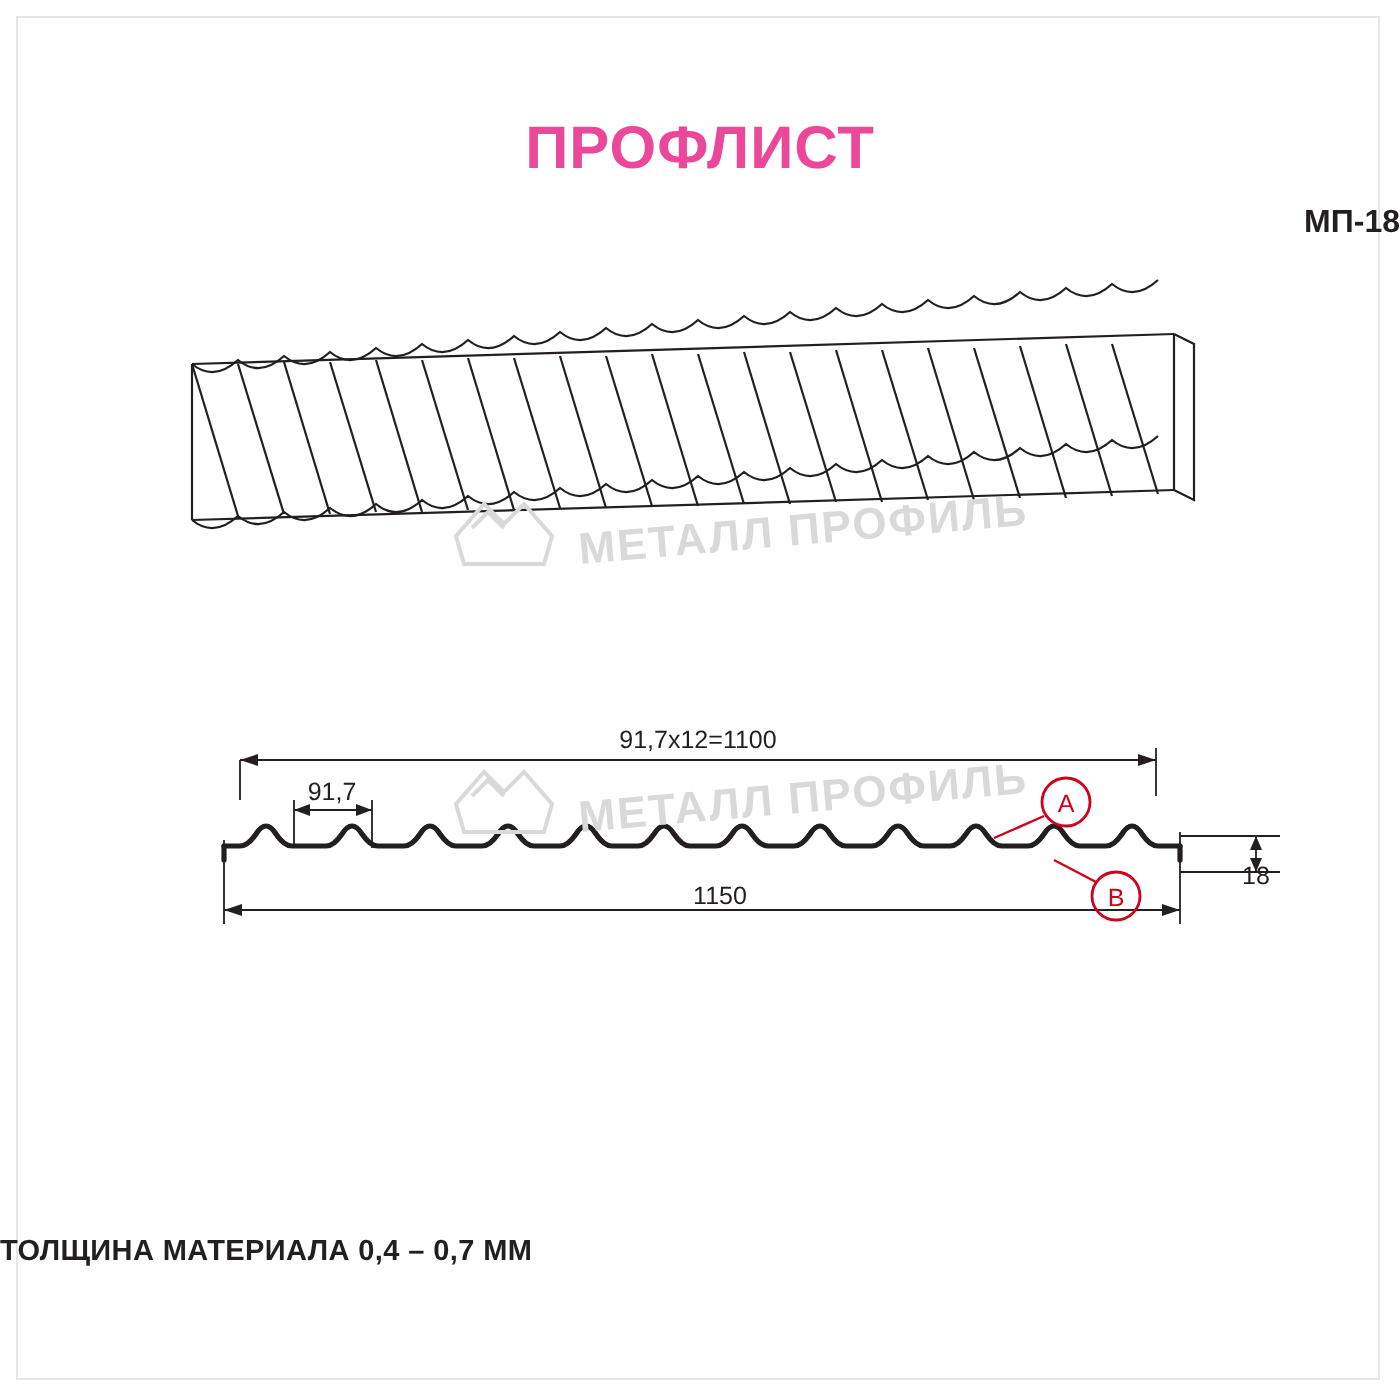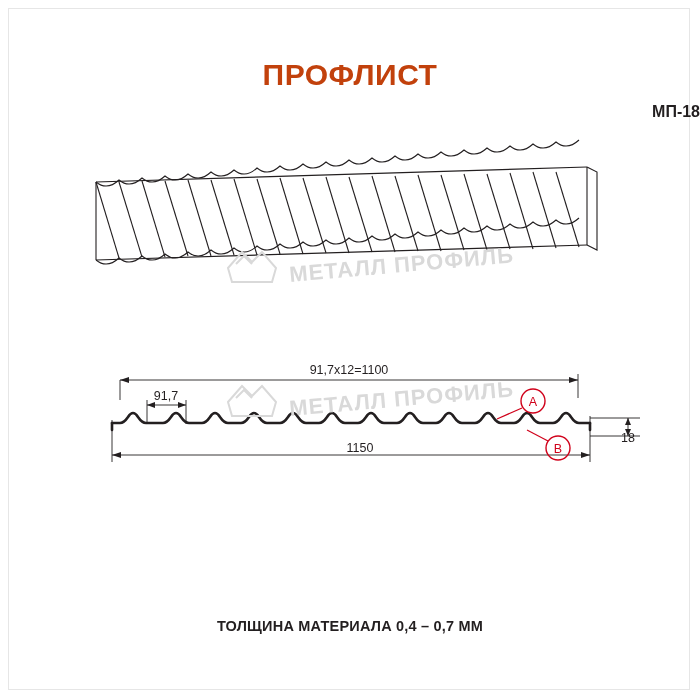--- a/index.html
+++ b/index.html
@@ -31,38 +31,37 @@
   }
   .title {
     position: absolute;
     top: 58px;
     left: 0;
     width: 700px;
     text-align: center;
     font-size: 30px;
     font-weight: bold;
     letter-spacing: 0.5px;
-    color: #c2410c;
+    color: #ec4899;
   }
   .subtitle {
     position: absolute;
     top: 103px;
     left: 0;
     width: 700px;
     text-align: right;
     font-size: 16px;
     font-weight: bold;
     color: #231f20;
   }
   .footer {
     position: absolute;
     top: 618px;
     left: 0;
     width: 700px;
-    text-align: center;
     font-size: 14.5px;
     font-weight: bold;
     color: #231f20;
     letter-spacing: 0.2px;
   }
   svg.art {
     position: absolute;
     left: 0;
     top: 0;
     width: 700px;

